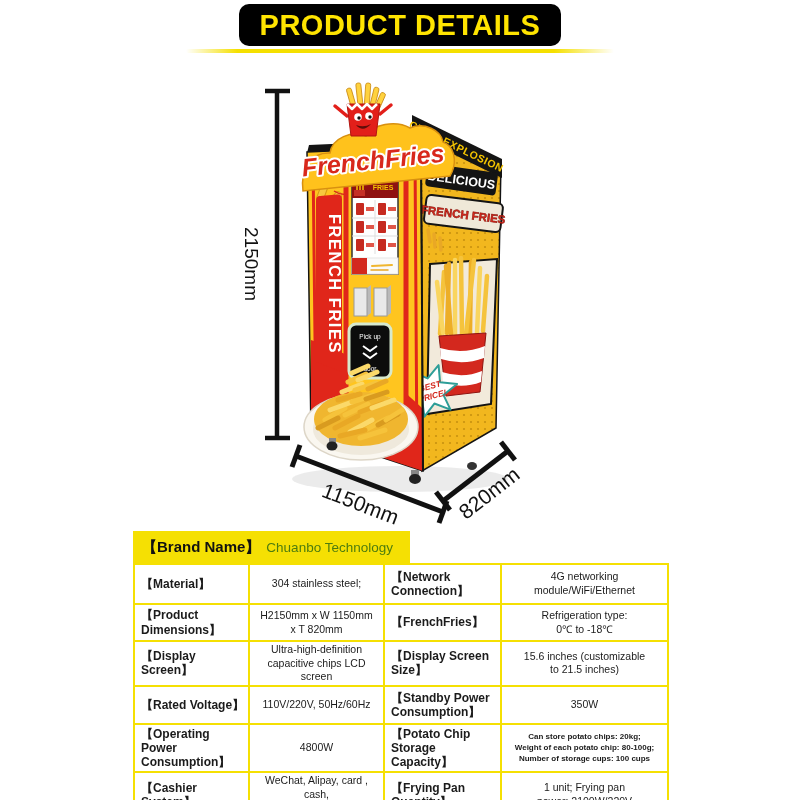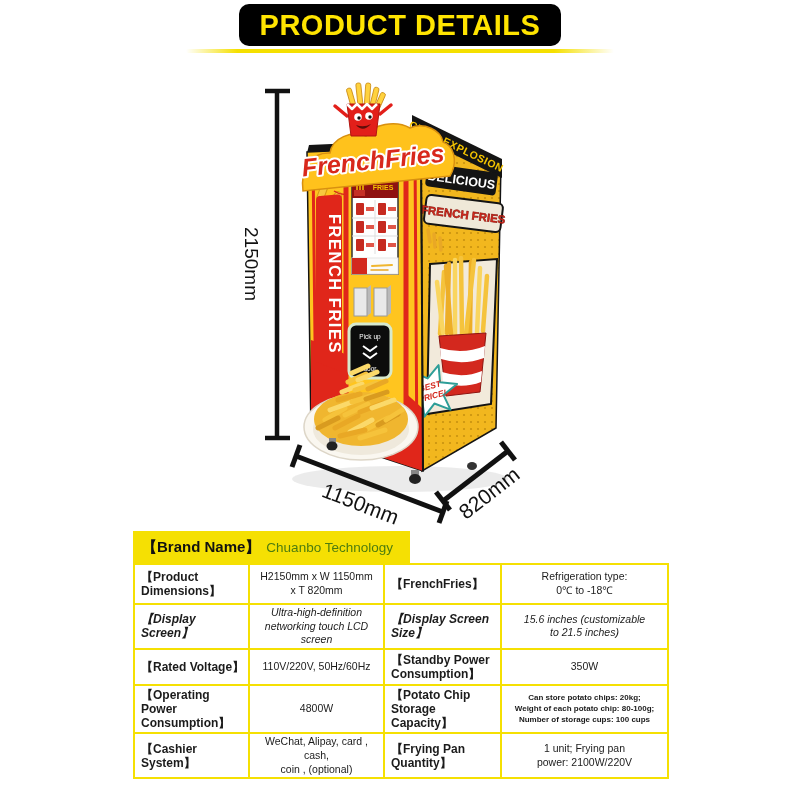--- a/index.html
+++ b/index.html
@@ -21,21 +21,21 @@
   .brand-row { position:absolute; left:133px; top:531px; width:277px; height:32px;
     background:#F5E003; display:flex; align-items:center; padding-left:9px; }
   .brand-label { font-weight:bold; font-size:15px; color:#111; }
   .brand-value { font-size:13.5px; color:#4d7c0f; margin-left:6px; }
 
   
   .spec-table { position:absolute; left:133px; top:563px; width:534px;
     border-collapse:collapse; table-layout:fixed; }
   .spec-table td { border:2px solid #F5E003; vertical-align:middle; overflow:hidden; }
   .spec-table tr:nth-child(1){ height:40px; }
-  .spec-table tr:nth-child(2){ height:37px;font-style:italic; }
+  .spec-table tr:nth-child(2){ height:37px; }
   .spec-table tr:nth-child(3){ height:36px; }
   .spec-table tr:nth-child(4){ height:38px; }
   .spec-table tr:nth-child(5){ height:36px; }
   .spec-table tr:nth-child(6){ height:40px; }
   .lbl { font-weight:bold; font-size:12px; color:#1b1b1b; padding:2px 2px 2px 6px;
     white-space:pre-line; line-height:1.18; }
   .val { font-size:10.5px; color:#1b1b1b; text-align:center; padding:1px 2px;
     white-space:pre-line; line-height:1.3; }
   .val-small { font-size:8px; font-weight:bold; line-height:1.35; }
 </style>
@@ -284,31 +284,38 @@
 
   <table class="spec-table">
     <colgroup>
       <col style="width:115px">
         <col style="width:135px">
         <col style="width:117px">
         <col style="width:167px">
     </colgroup>
     <tbody>
       <tr>
+        <td class="lbl">【Material】</td>
+        <td class="val">304 stainless steel;</td>
+        <td class="lbl">【Network Connection】</td>
+        <td class="val">4G networking
+module/WiFi/Ethernet</td>
+      </tr>
+      <tr>
         <td class="lbl">【Product Dimensions】</td>
         <td class="val">H2150mm x W 1150mm
 x T 820mm</td>
         <td class="lbl">【FrenchFries】</td>
         <td class="val">Refrigeration type:
 0℃ to -18℃</td>
       </tr>
       <tr>
         <td class="lbl">【Display Screen】</td>
         <td class="val">Ultra-high-definition
-networking touch LCD screen</td>
+capacitive chips LCD screen</td>
         <td class="lbl">【Display Screen Size】</td>
         <td class="val">15.6 inches (customizable
 to 21.5 inches)</td>
       </tr>
       <tr>
         <td class="lbl">【Rated Voltage】</td>
         <td class="val">110V/220V, 50Hz/60Hz</td>
         <td class="lbl">【Standby Power
 Consumption】</td>
         <td class="val">350W</td>

